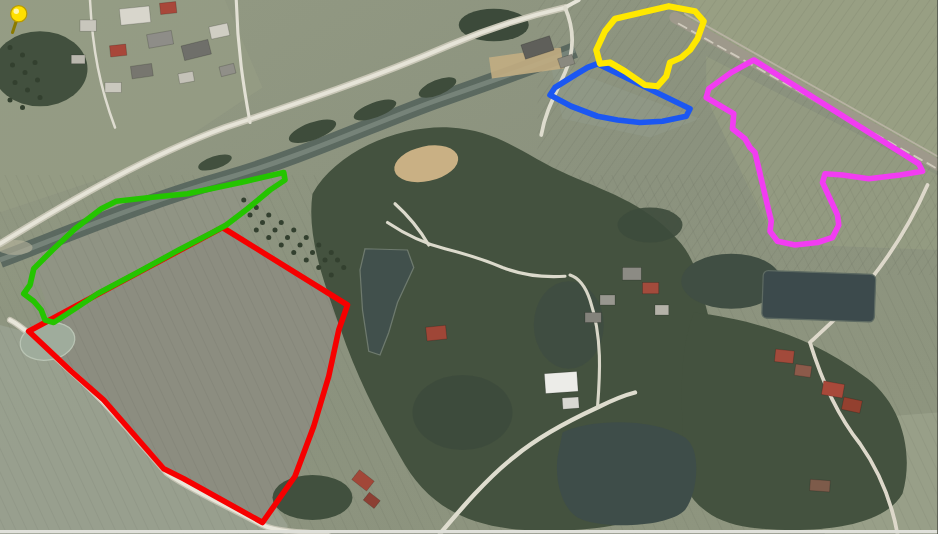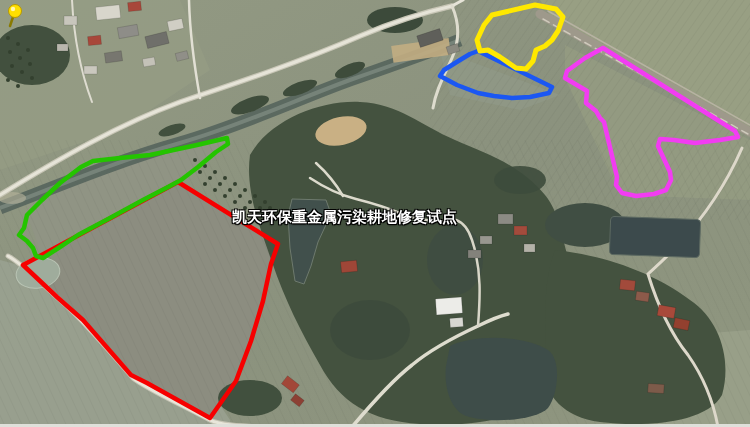--- a/index.html
+++ b/index.html
@@ -193,15 +193,14 @@
       <polygon points="492,15 535,5 556,9 563,17 558,31 552,40 545,46 536,50 533,61 526,69 516,68 500,57 488,50 480,51 477,40 484,25" fill="none" stroke="#ffe800" stroke-width="5" stroke-linejoin="round" stroke-linecap="round"></polygon>
       <polygon points="603,48 735,131 738,137 720,140 695,143 674,140 660,139 658,146 664,159 670,172 671,180 666,190 654,194 636,196 622,193 616,185 617,177 604,122 600,118 596,111 586,103 587,91 565,78 567,71 585,58" fill="none" stroke="#f23cf2" stroke-width="4.5" stroke-linejoin="round" stroke-linecap="round"></polygon>
     </svg>
 
   <svg id="pin" viewBox="0 0 32 32">
     <line x1="10" y1="26" x2="14" y2="14" stroke-width="2.5" stroke-linecap="round" stroke="#8a7a00"></line>
     <circle cx="15" cy="11" r="6.5" stroke="#b89a00" stroke-width="1" fill="#ffe000"></circle>
     <circle cx="13" cy="9" r="2.2" fill="#fff8c0" opacity="0.9"></circle>
   </svg>
 
-  <div class="map-label">凯天环保重金属污染耕地修复试点</div>
 
 </div>
 
 </body></html>

